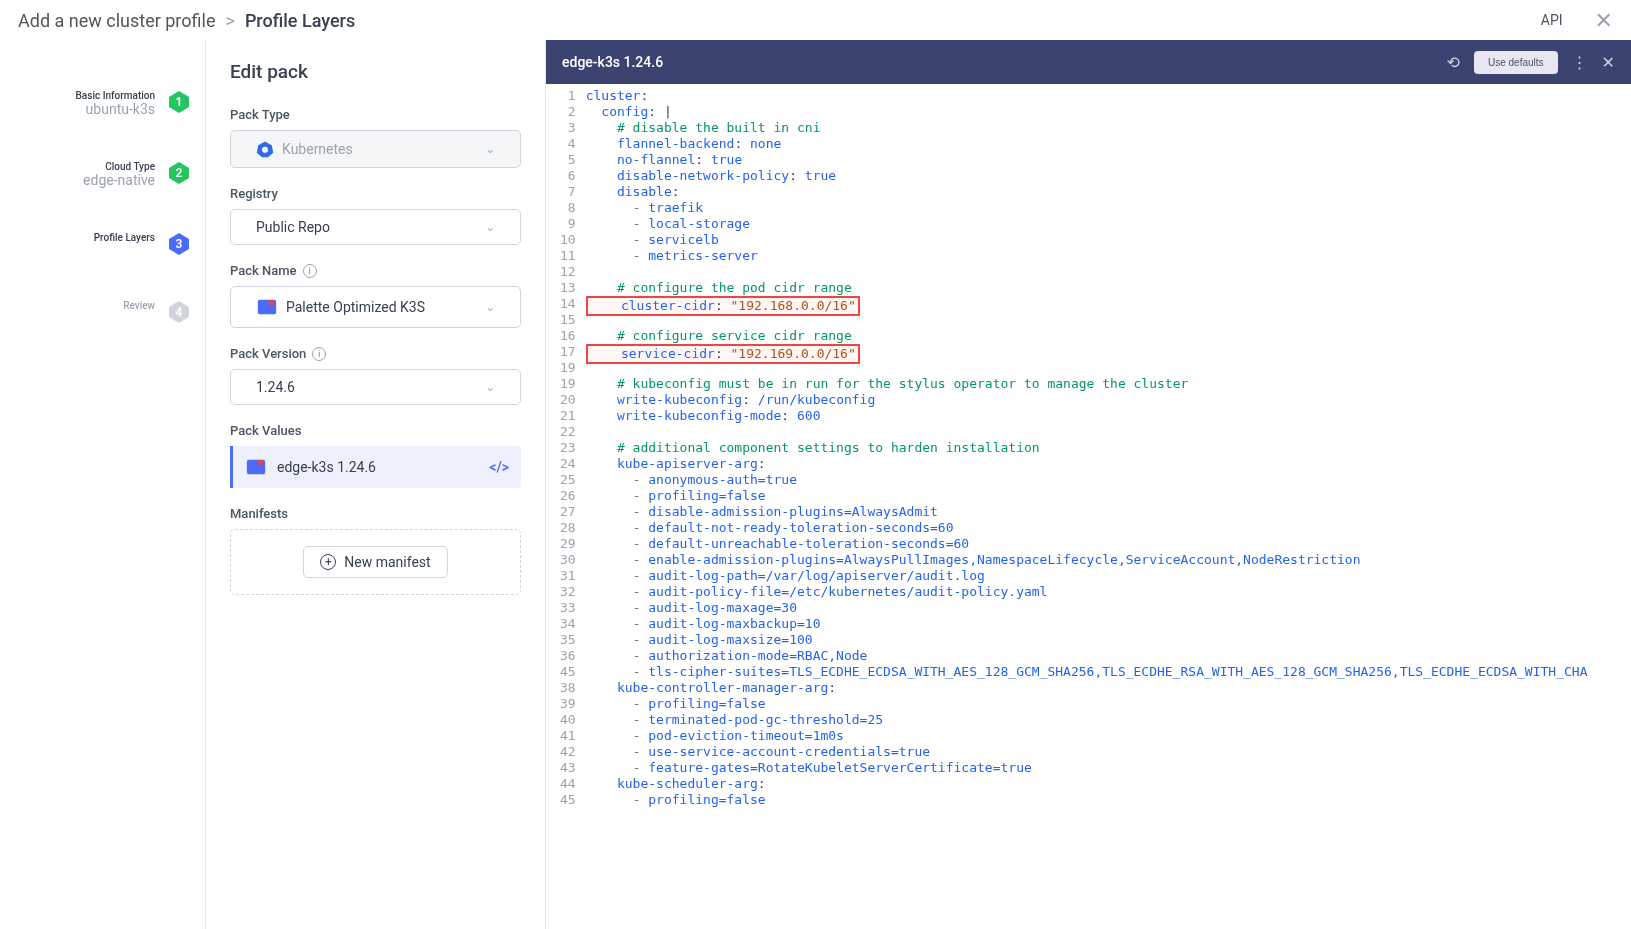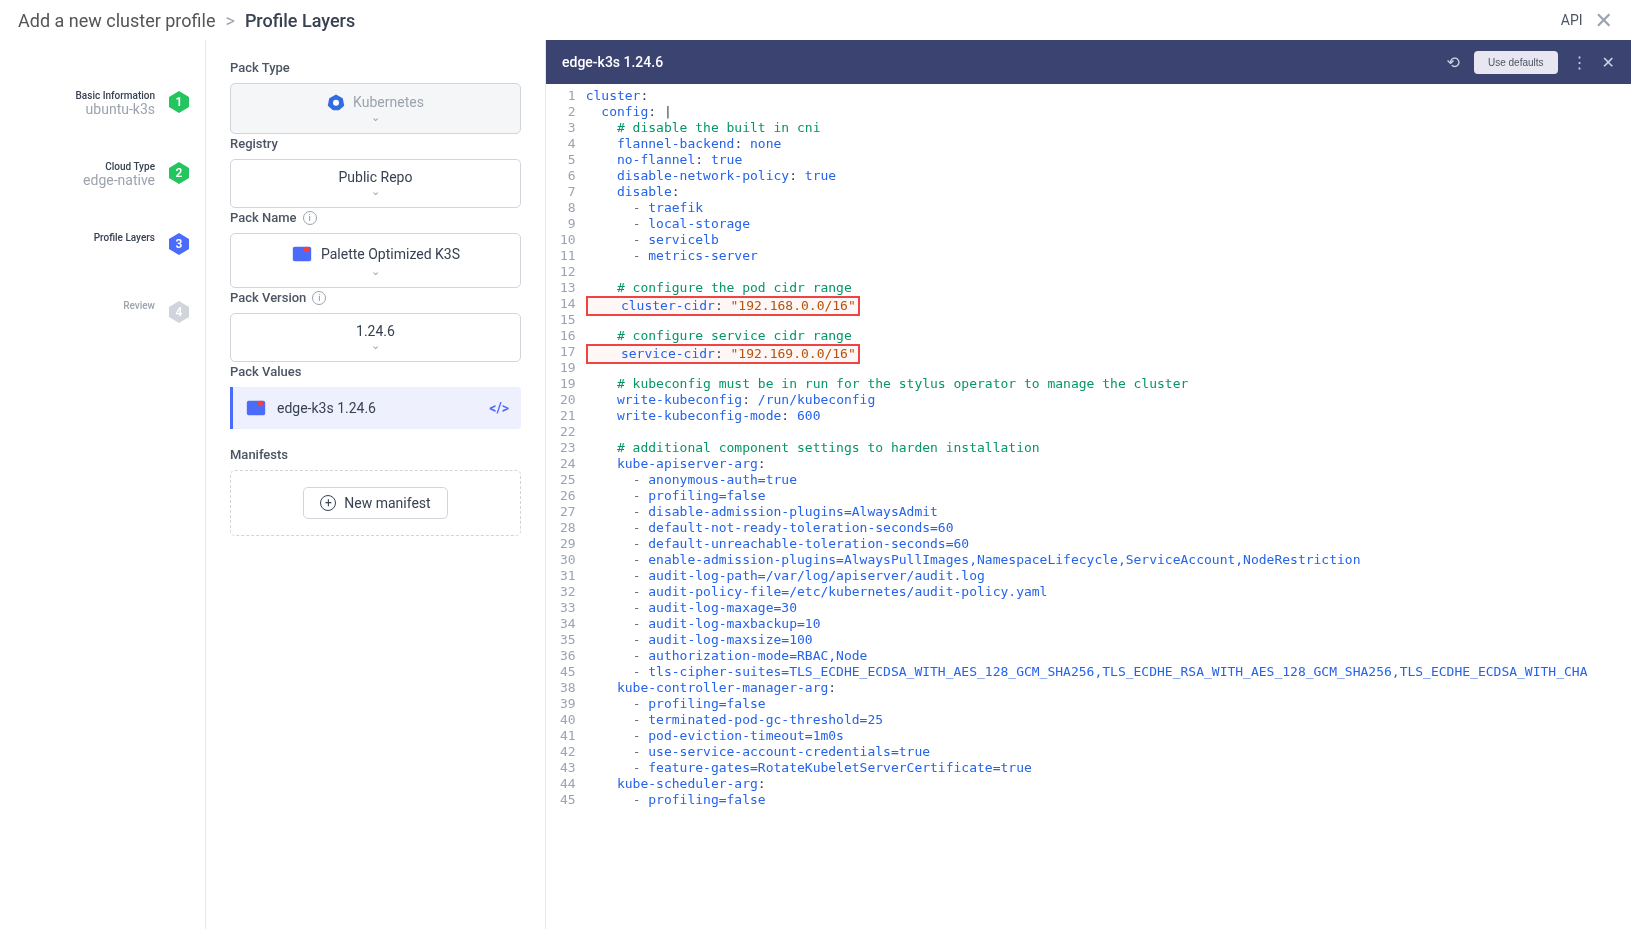--- a/index.html
+++ b/index.html
@@ -2,38 +2,38 @@
 <html><head>
   <meta charset="utf-8">
   <style>
     * { margin: 0; padding: 0; box-sizing: border-box; }
     body { font-family: -apple-system, BlinkMacSystemFont, 'Segoe UI', Roboto, sans-serif; background: #fff; color: #333; overflow: hidden; }
     .topbar { display: flex; align-items: center; justify-content: space-between; padding: 6px 18px; height: 40px; }
     .breadcrumb { display: flex; gap: 10px; align-items: center; font-size: 18px; color: #6b7280; }
     .breadcrumb-root { color: #555; }
     .breadcrumb-sep { color: #9ca3af; }
     .breadcrumb-current { color: #374151; font-weight: 500; }
-    .topbar-right { display: flex; gap: 12px; align-items: center; }
+    .topbar-right { display: flex; gap: 32px; align-items: center; }
     .api-link { color: #4b5563; font-size: 14px; cursor: pointer; }
     .close-x { color: #9ca3af; font-size: 22px; cursor: pointer; }
     .main { display: flex; height: calc(100vh - 38px); }
     .steps { width: 206px; border-right: 1px solid #e5e7eb; padding: 50px 0 0 0; }
     .step { display: flex; justify-content: flex-end; align-items: flex-start; padding: 0 14px 0 0; margin-bottom: 44px; position: relative; }
     .step-text { text-align: right; padding-right: 12px; }
     .step-title { font-size: 10px; color: #374151; font-weight: 500; }
     .step-sub { font-size: 14px; color: #9ca3af; }
     .step-badge { width: 24px; height: 24px; display: flex; align-items: center; justify-content: center; font-size: 12px; font-weight: 600; color: #fff; position: relative; }
     .step-badge svg { position: absolute; top: 0; left: 0; }
     .step-badge span { position: relative; z-index: 1; }
     .step.inactive .step-title { color: #9ca3af; }
     .form-panel { width: 340px; background: #fff; border-right: 1px solid #e5e7eb; padding: 20px 24px; }
     .form-title { font-size: 19px; font-weight: 500; color: #374151; margin-bottom: 24px; }
     .field-label { font-size: 13px; color: #4b5563; font-weight: 500; margin-bottom: 8px; display: flex; align-items: center; gap: 6px; }
     .info-icon { width: 14px; height: 14px; border: 1px solid #9ca3af; border-radius: 50%; display: inline-flex; align-items: center; justify-content: center; font-size: 9px; color: #9ca3af; }
-    .select-box { border: 1px solid #d1d5db; border-radius: 5px; padding: 9px 25px; display: flex; align-items: center; justify-content: space-between; margin-bottom: 2px; cursor: pointer; font-size: 14px; color: #374151; flex-direction: column; }
+    .select-box { border: 1px solid #d1d5db; border-radius: 5px; padding: 9px 25px; display: flex; align-items: center; justify-content: space-between; margin-bottom: 18px; cursor: pointer; font-size: 14px; color: #374151; }
     .select-box.disabled { background: #f5f6f8; color: #9ca3af; }
     .select-left { display: flex; align-items: center; gap: 8px; }
     .chevron { color: #9ca3af; font-size: 11px; }
     .k8s-icon { width: 18px; height: 18px; }
     .pack-value-item { border-left: 3px solid #4b6bfb; background: #eef1fd; padding: 10px 12px; display: flex; align-items: center; justify-content: space-between; border-radius: 0 4px 4px 0; margin-bottom: 18px; }
     .pack-value-left { display: flex; align-items: center; gap: 10px; font-size: 14px; color: #374151; }
     .code-icon { color: #4b6bfb; font-size: 14px; font-weight: 600; }
     .manifest-box { border: 1px dashed #d1d5db; border-radius: 5px; padding: 16px; display: flex; align-items: center; justify-content: center; }
     .new-manifest-btn { border: 1px solid #d1d5db; border-radius: 5px; padding: 7px 16px; display: flex; align-items: center; gap: 8px; font-size: 14px; color: #374151; cursor: pointer; background: #fff; }
     .plus-circle { width: 16px; height: 16px; border: 1.5px solid #374151; border-radius: 50%; display: inline-flex; align-items: center; justify-content: center; font-size: 12px; line-height: 1; }
@@ -114,20 +114,21 @@
       <div class="step-badge">
         <svg width="24" height="24" viewBox="0 0 24 24">
             <polygon points="12,1 22,7 22,17 12,23 2,17 2,7" fill="#d1d5db"></polygon>
           </svg>
         <span>4</span>
       </div>
     </div>
   </div>
 
   <div class="form-panel">
+    <div class="form-title">Edit pack</div>
 
     <div class="field-label">Pack Type</div>
     <div class="select-box disabled">
       <div class="select-left">
         <svg class="k8s-icon" viewBox="0 0 24 24">
             <polygon points="12,2 21,7 23,17 16,23 8,23 1,17 3,7" fill="#326ce5"></polygon>
             <circle cx="12" cy="13" r="4" fill="#fff"></circle>
           </svg>
         <span>Kubernetes</span>
       </div>

